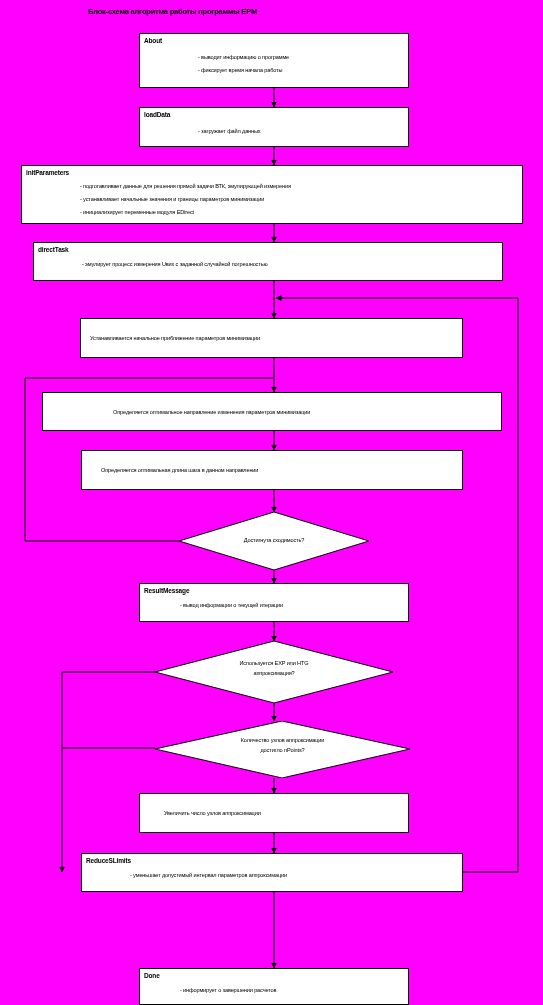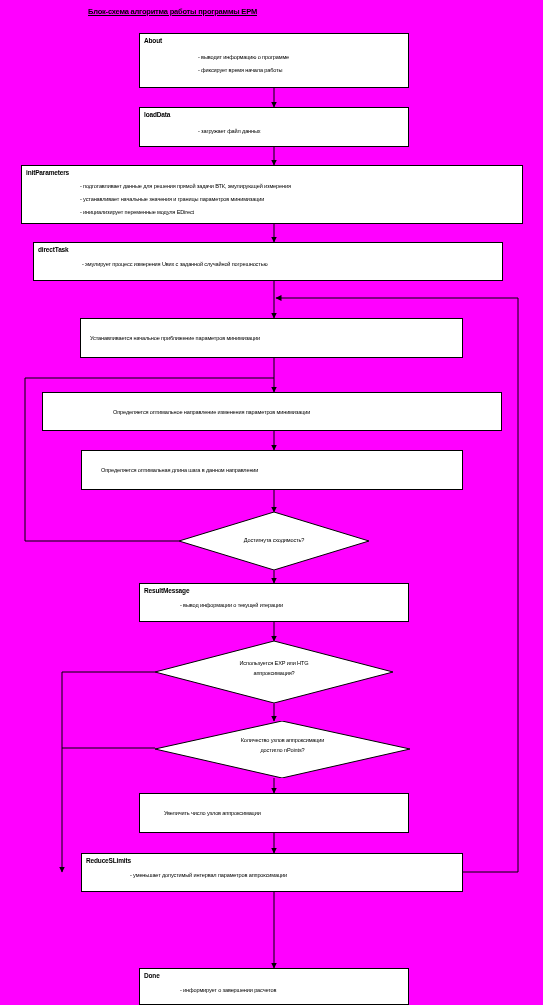--- a/index.html
+++ b/index.html
@@ -22,21 +22,20 @@
   }
   .title {
     position: absolute;
     left: 88px;
     top: 7px;
     font-size: 7.5px;
     font-weight: bold;
     color: #000000;
     letter-spacing: -0.2px;
     white-space: nowrap;
-    text-decoration: underline;
   }
   .node {
     position: absolute;
     background: #FFFFFF;
     border: 1px solid #000000;
     box-sizing: border-box;
   }
   .node .fn-name {
     position: absolute;
     left: 4px;

